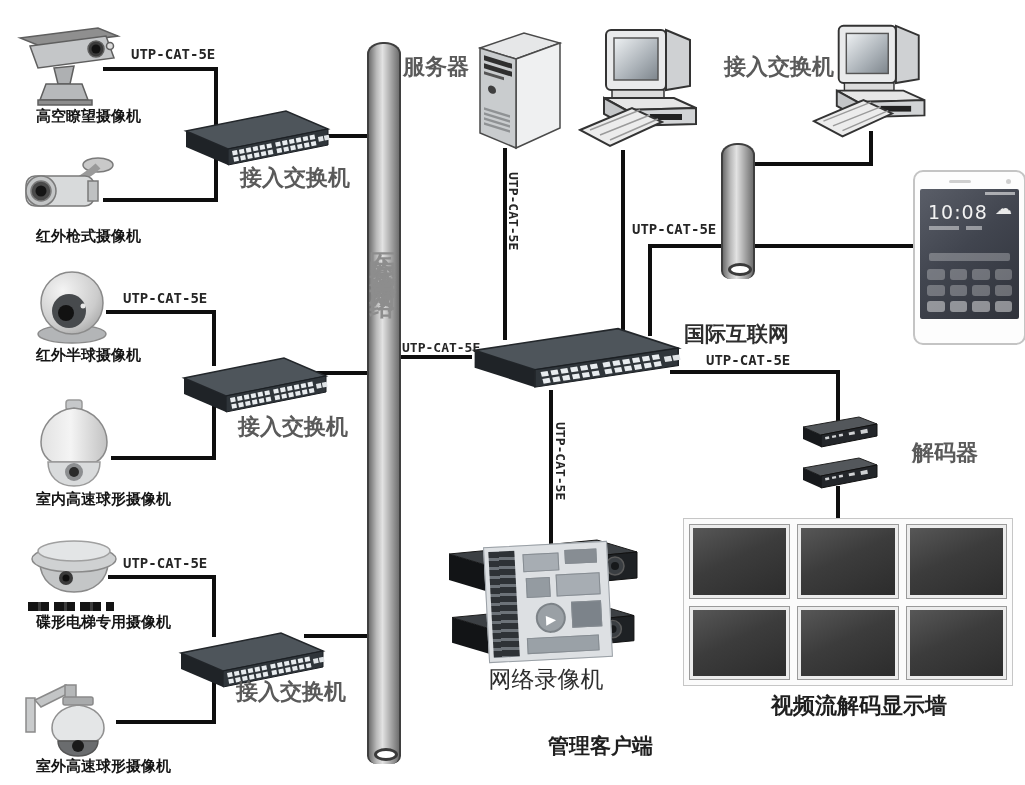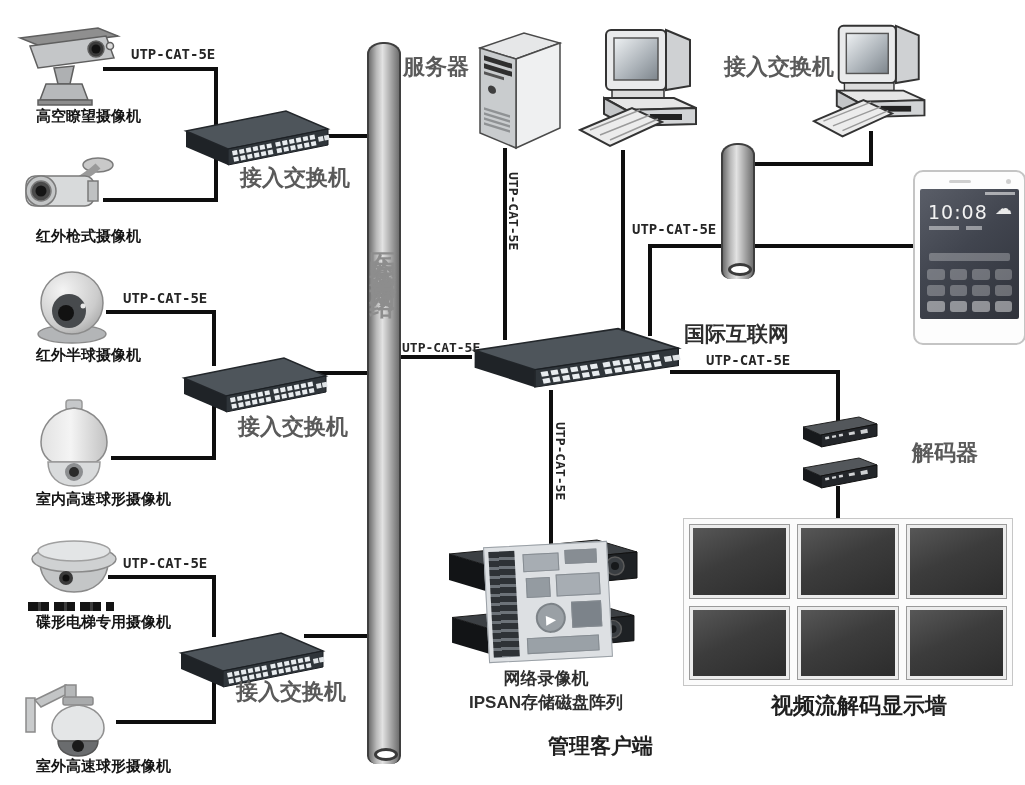--- a/index.html
+++ b/index.html
@@ -45,21 +45,21 @@
   .ptime{position:absolute;left:8px;top:12px;color:#f2f2f2;font-size:19px;letter-spacing:1px;
         font-family:"DejaVu Sans",sans-serif;}
   .pcloud{position:absolute;right:7px;top:9px;color:#e9e9e9;font-size:17px;}
   .psub{position:absolute;height:4px;background:rgba(255,255,255,.45);}
   .pwm{position:absolute;left:9px;right:9px;top:64px;height:8px;background:rgba(255,255,255,.28);border-radius:2px;}
   .papps{position:absolute;left:7px;right:7px;top:80px;display:grid;
         grid-template-columns:repeat(4,1fr);gap:5px;}
   .papps i{display:block;height:11px;border-radius:3px;background:rgba(255,255,255,.28);}
   .papps i.dock{background:rgba(255,255,255,.45);}
   .nvr-label{position:absolute;left:450px;top:667px;width:192px;text-align:center;
-        font-size:17px;font-weight:700;color:#2e2e2e;line-height:24px;}
+        font-size:23px;font-weight:400;color:#2e2e2e;line-height:24px;}
   .nvr-label span{display:block;}
 </style>
 </head>
 <body>
 
 <div id="stage">
 
   <div class="ln" style="left:103px;top:67px;width:113px;height:4px;"></div>
   <div class="ln" style="left:214px;top:67px;width:4px;height:60px;"></div>
   <div class="ln" style="left:103px;top:198px;width:113px;height:4px;"></div>
@@ -481,18 +481,17 @@
   <div class="lab" style="left:36px;top:757px;">室外高速球形摄像机</div>
   <div class="lab-gray" style="left:240px;top:163px;">接入交换机</div>
   <div class="lab-gray" style="left:238px;top:412px;">接入交换机</div>
   <div class="lab-gray" style="left:236px;top:677px;">接入交换机</div>
   <div class="lab-gray" style="left:403px;top:52px;">服务器</div>
   <div class="lab-gray" style="left:724px;top:52px;">接入交换机</div>
   <div class="lab-dark" style="left:684px;top:286px;font-size:21px;color:#2e2e2e;margin-top:34px;">国际互联网</div>
   <div class="lab-gray" style="left:912px;top:438px;">解码器</div>
   <div class="nvr-label">
     <span>网络录像机</span>
-    <span>IPSAN存储磁盘阵列</span>
   </div>
   <div class="lab-dark" style="left:548px;top:732px;font-size:21px;">管理客户端</div>
   <div class="lab-dark" style="left:771px;top:691px;">视频流解码显示墙</div>
 
 </div>
 
 </body></html>

